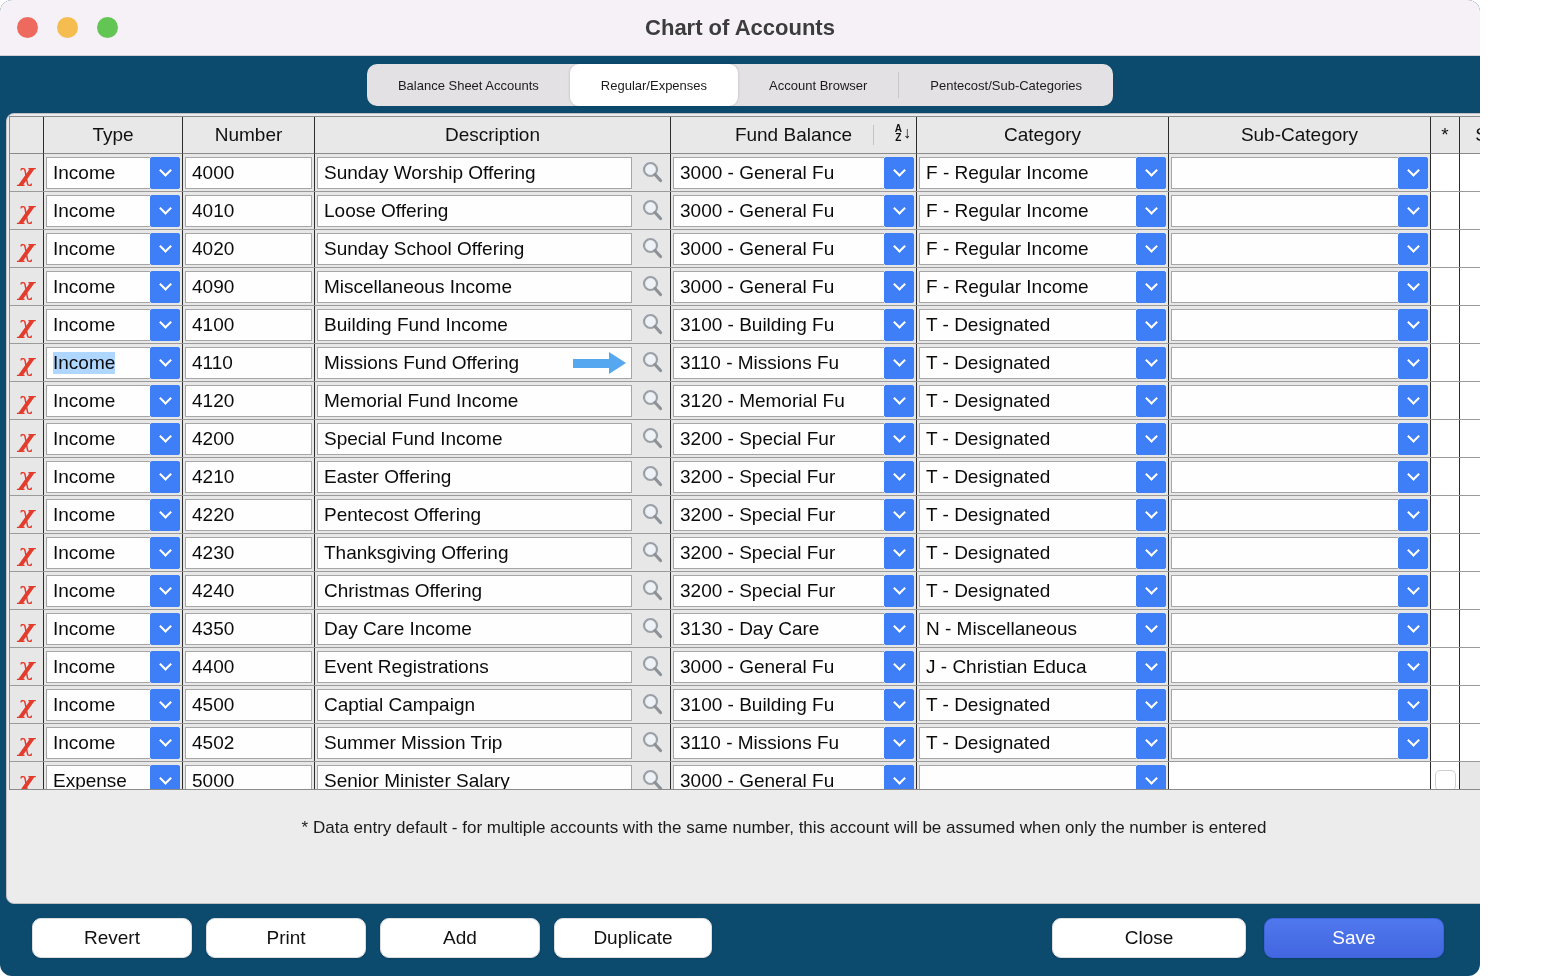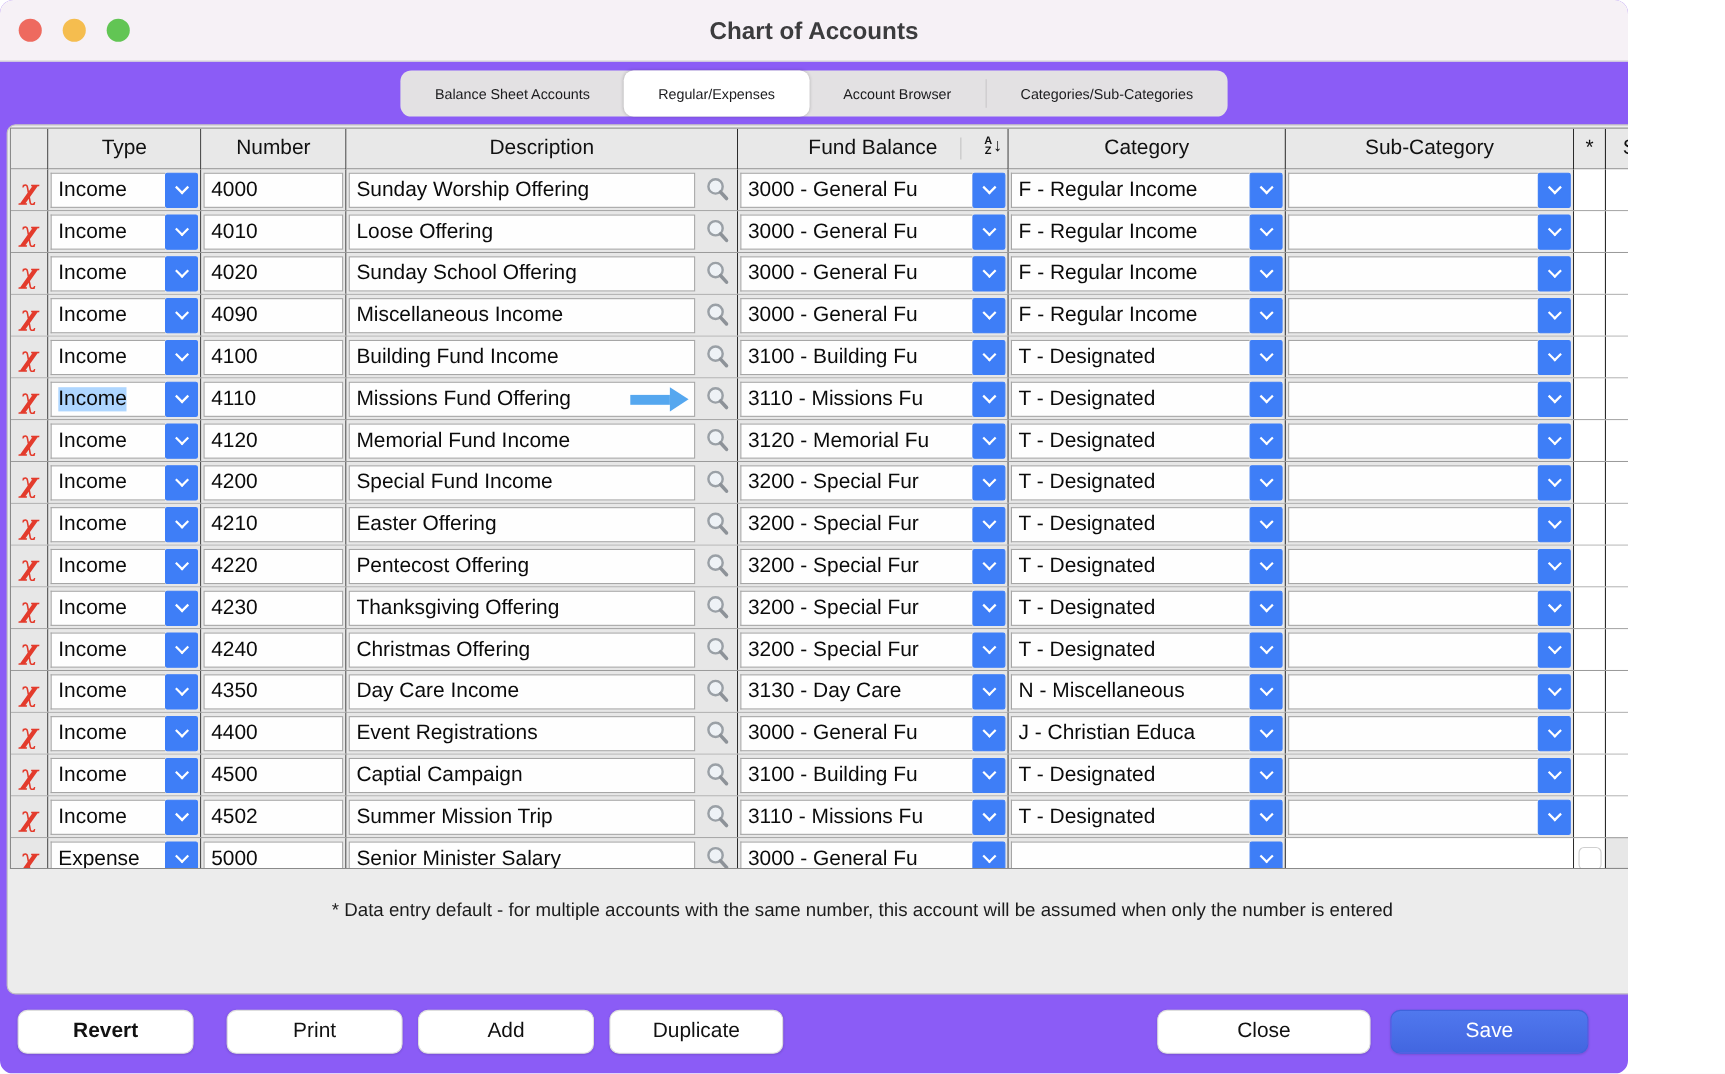--- a/index.html
+++ b/index.html
@@ -1,17 +1,17 @@
 <!DOCTYPE html>
 <html><head>
 <meta charset="utf-8">
 <style>
   * { margin:0; padding:0; box-sizing:border-box; }
   html,body { width:1568px; height:976px; background:#ffffff; font-family:"Liberation Sans", sans-serif; }
-  .window { position:relative; width:1480px; height:976px; background:#8b5cf6; border-radius:12px; overflow:hidden; }
+  .window { position:relative; width:1480px; height:976px; background:#0c4a6e; border-radius:12px; overflow:hidden; }
 
   
   .titlebar { position:absolute; left:0; top:0; width:100%; height:56px; background:#f6f1f6; border-bottom:1px solid #d2d0d2; }
   .traffic { position:absolute; top:17px; width:21px; height:21px; border-radius:50%; }
   .t-red   { left:17px;  background:#ee6a5f; }
   .t-yellow{ left:57px;  background:#f5bd4f; }
   .t-green { left:97px;  background:#62c554; }
   .win-title { position:absolute; left:0; right:0; top:0; height:56px; display:flex; align-items:center; justify-content:center;
                font-size:22px; font-weight:700; color:#3c3c3e; }
 
@@ -69,21 +69,21 @@
   .cb { width:21px; height:21px; background:#ffffff; border:1.5px solid #cfcfcf; border-radius:5px; }
 
   .vscroll { position:absolute; right:0; top:37px; bottom:0; width:18px; background:#f6f6f6; border-left:1px solid #2b2b2b; }
   .vscroll .thumb { position:absolute; left:3px; top:6px; width:11px; height:150px; background:#8b8b8b; border-radius:6px; }
 
   .footnote { position:absolute; left:0; right:0; top:704px; text-align:center; font-size:17px; color:#1b1b1b; }
 
   
   .btn { position:absolute; top:918px; height:40px; background:#ffffff; border:1px solid #dedede; border-radius:9px;
          box-shadow:0 1px 2px rgba(0,0,0,0.13); font-size:19px; color:#111; display:flex; align-items:center; justify-content:center; cursor:default; }
-  .b-revert    { left:16px;  width:160px;font-weight:bold; }
+  .b-revert    { left:32px;  width:160px; }
   .b-print     { left:206px; width:160px; }
   .b-add       { left:380px; width:160px; }
   .b-duplicate { left:554px; width:158px; }
   .b-close     { right:234px; width:194px; }
   .b-save      { right:36px;  width:180px; background:linear-gradient(180deg,#5078ee,#4266e0); color:#ffffff; border:1px solid #3f63dc; }
 </style>
 </head>
 <body>
 
 <div class="window">
@@ -94,21 +94,21 @@
     <span class="traffic t-green"></span>
     <div class="win-title">Chart of Accounts</div>
   </div>
 
   <div class="tabstrip">
     <div class="seg">
         <div class="tab">Balance Sheet Accounts</div>
         <div class="tab active">Regular/Expenses</div>
         <div class="tab">Account Browser</div>
         <span class="tabdiv"></span>
-        <div class="tab">Categories/Sub-Categories</div>
+        <div class="tab">Pentecost/Sub-Categories</div>
       </div>
   </div>
 
   <div class="panel">
 
     <div class="coa-table">
 
       <div class="grid thead">
         <div class="hcell"></div>
         <div class="hcell">Type</div>

